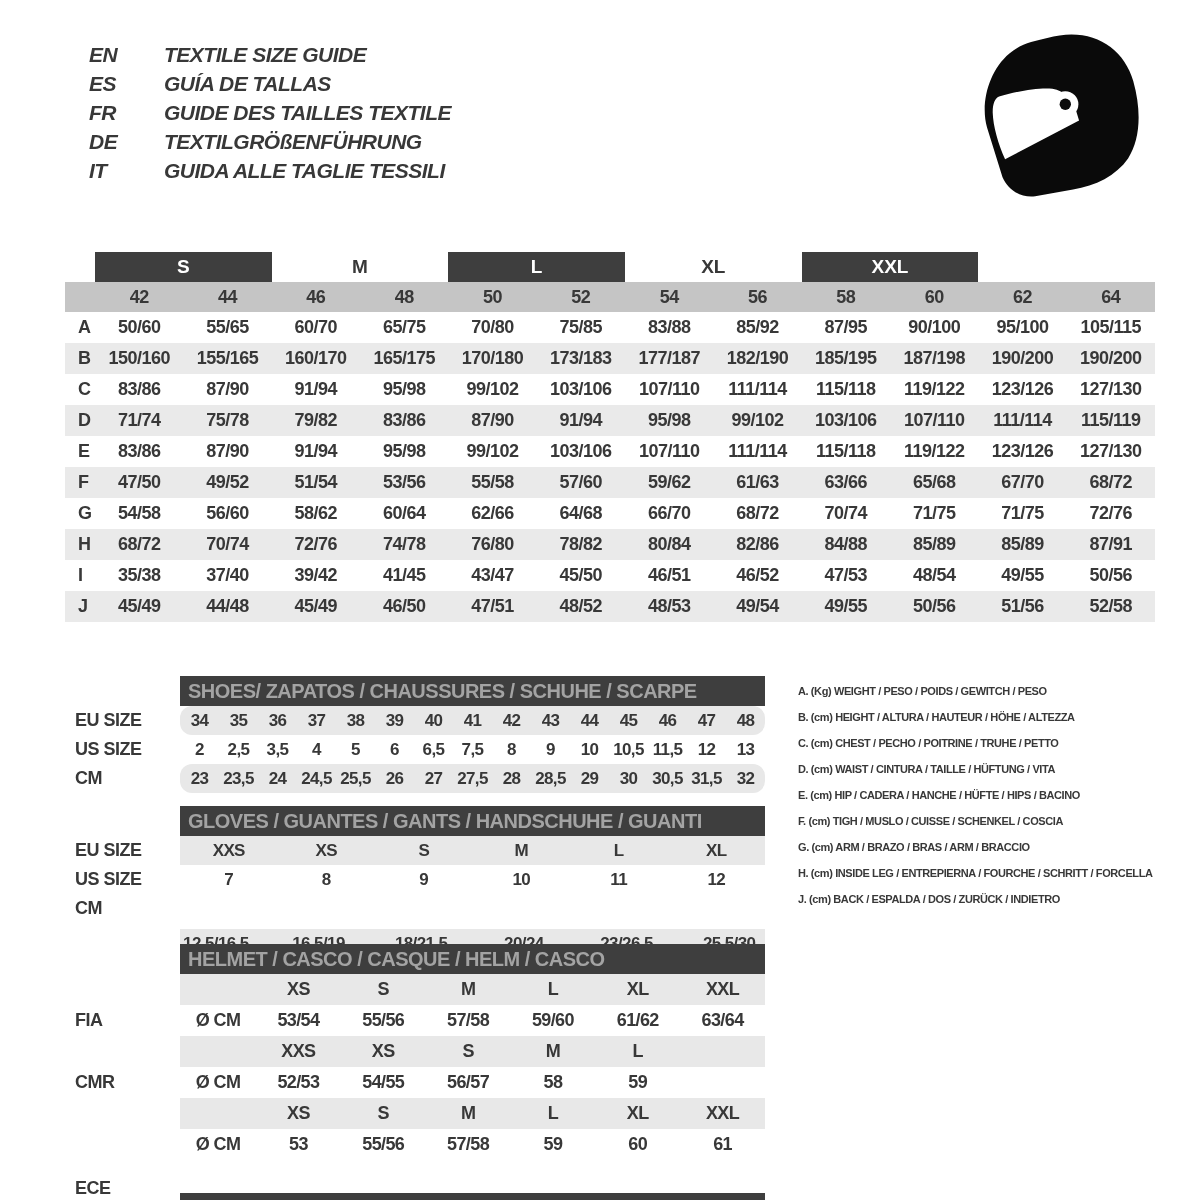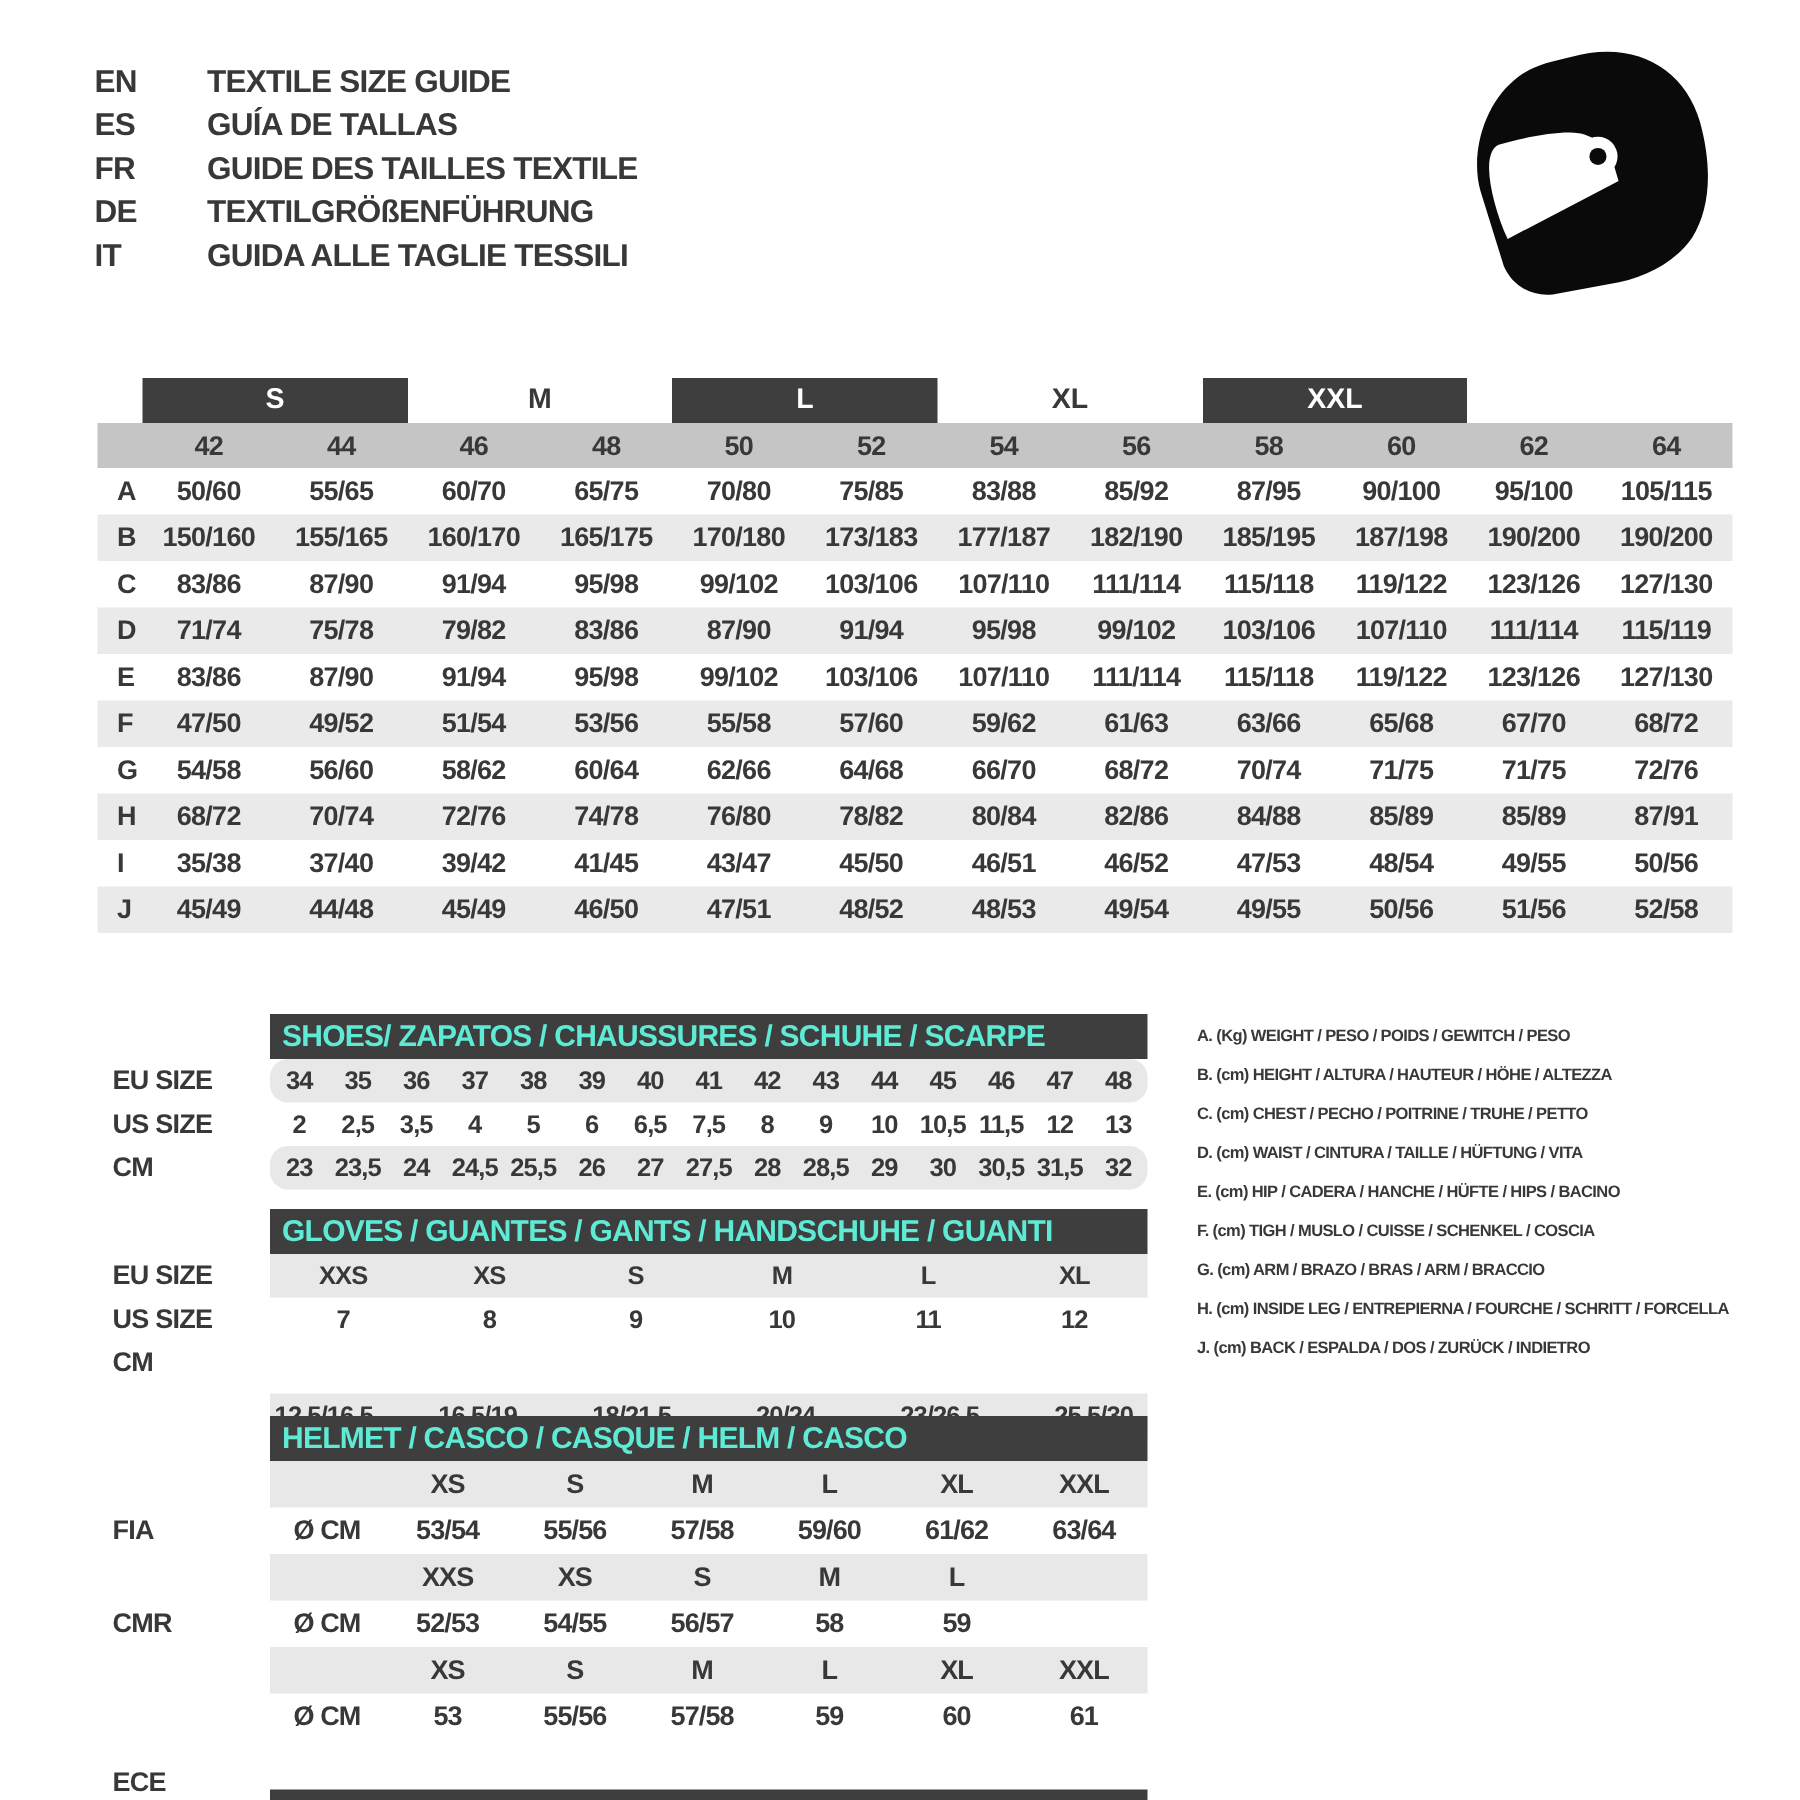--- a/index.html
+++ b/index.html
@@ -1,21 +1,21 @@
 <!DOCTYPE html>
 <html><head>
 <meta charset="utf-8">
 <style>
   * { margin:0; padding:0; box-sizing:border-box; }
   html,body { width:1200px; height:1200px; background:#ffffff; }
   body { font-family:"Liberation Sans", sans-serif; color:#383838; }
   .page { position:relative; width:1200px; height:1200px; overflow:hidden; background:#fff; }
 
   
-  .lang-block { position:absolute; left:63px; top:40px; }
+  .lang-block { position:absolute; left:89px; top:40px;font-style:italic; }
   .lang-row { display:flex; height:29px; align-items:center; font-weight:bold; font-size:21px; letter-spacing:-0.5px; }
   .lang-code { width:44px; flex:0 0 44px; }
   .lang-title { white-space:nowrap;margin-left:31px; }
 
   
   .helmet-logo { position:absolute; left:972px; top:26px; width:178px; height:172px; }
 
   
   .size-table { position:absolute; left:65px; top:252px; width:1090px; font-weight:bold; }
   .st-grid { display:grid; grid-template-columns:30px repeat(12, 1fr); align-items:stretch; }
@@ -27,21 +27,21 @@
   .b-l  { grid-column:6 / span 2; }
   .b-xl { grid-column:8 / span 2; }
   .b-xxl{ grid-column:10 / span 2; }
   .st-strip { background:#c5c5c5; height:30px; }
   .st-row { height:31px; }
   .st-row.even { background:#eaeaea; }
   .st-letter { display:flex; align-items:center; padding-left:13px; font-size:18px; }
   .st-cell, .st-num { display:flex; align-items:center; justify-content:center; font-size:18px; letter-spacing:-0.5px; }
 
   
-  .section-bar { position:absolute; left:180px; width:585px; height:30px; background:#3e3e3e; color:#5eead4;
+  .section-bar { position:absolute; left:180px; width:585px; height:30px; background:#3e3e3e; color:#a3a3a3;
                  display:flex; align-items:center; padding-left:8px; font-weight:bold; font-size:20px; letter-spacing:-0.5px; white-space:nowrap; }
   .side-label { position:absolute; left:75px; display:flex; align-items:center; font-weight:bold; font-size:18px; letter-spacing:-0.5px; }
 
   .data-strip { position:absolute; left:180px; width:585px; display:grid; align-items:center;
                 font-weight:bold; font-size:17px; letter-spacing:-0.6px; text-align:center; }
   .data-strip > div { display:flex; align-items:center; justify-content:center; }
   .gray { background:#e8e8e8; }
   .cols15 { grid-template-columns:repeat(15,1fr); height:29px;border-radius:12px; }
   .cols6  { grid-template-columns:repeat(6,1fr); height:29px; }
   .helm-grid { grid-template-columns:76px repeat(6,1fr); height:31px; font-size:18px; }

